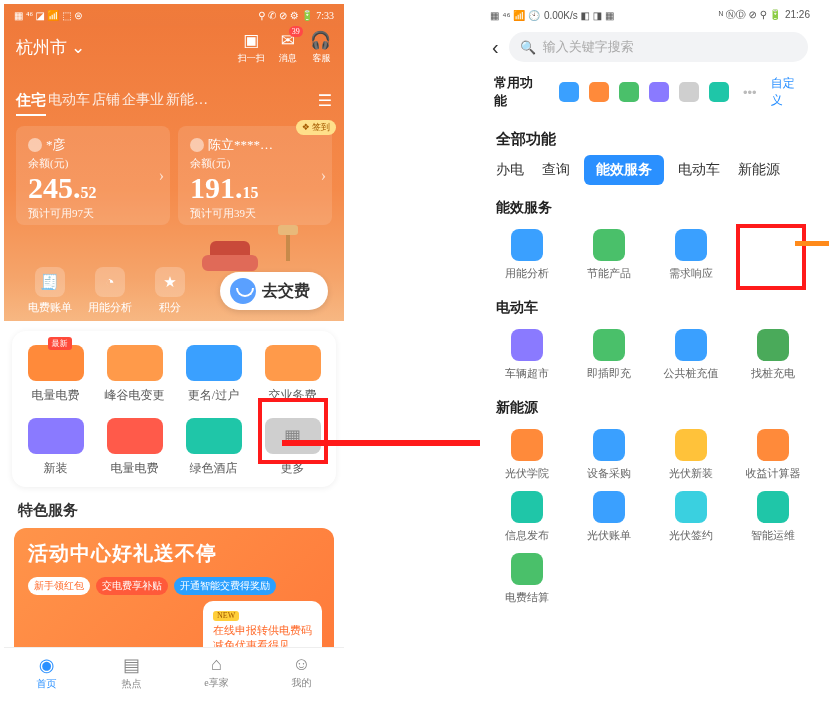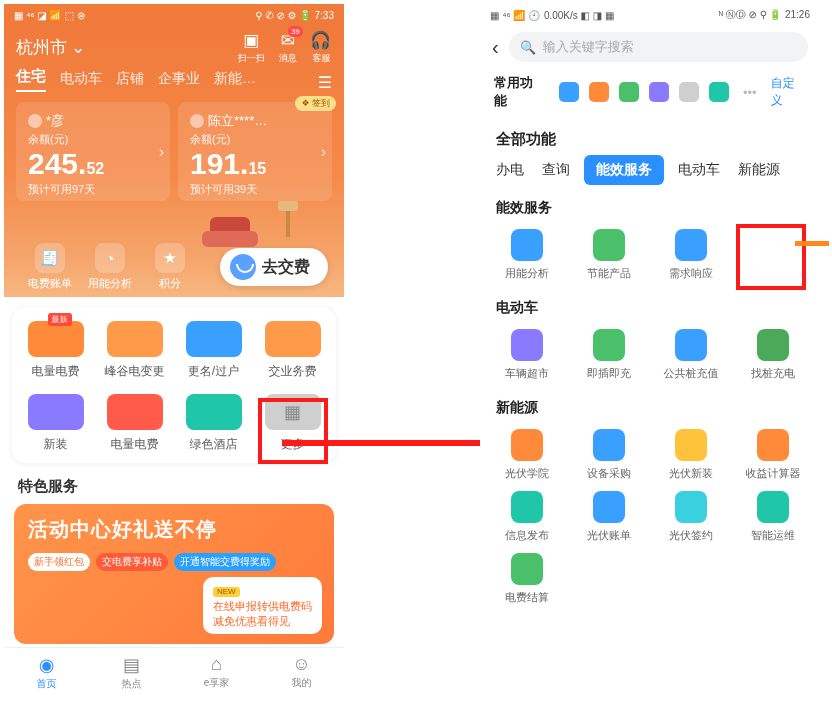--- a/index.html
+++ b/index.html
@@ -12,21 +12,21 @@
     position: relative;
   }
   .phone {
     position: absolute;
     width: 340px;
     height: 695px;
     top: 4px;
     overflow: hidden;
     background: #fff;
   }
-  .phone-left { left: 4px; }
+  .phone-left { left: 4px; font-family: Liberation Serif, serif; }
   .phone-right { left: 480px; }
 
   
   .status-bar {
     height: 22px;
     display: flex;
     align-items: center;
     justify-content: space-between;
     padding: 0 10px;
     font-size: 10px;
@@ -41,21 +41,21 @@
     color:#fff;
     padding:4px 12px 6px 12px;
     position:relative;
   }
   .loc-row { display:flex; justify-content:space-between; align-items:center; }
   .loc { font-size:17px; display:flex; align-items:center; gap:4px; }
   .top-icons { display:flex; gap:14px; font-size:9px; align-items:flex-start;}
   .top-icons .ti { display:flex; flex-direction:column; align-items:center; gap:1px; position:relative;}
   .top-icons .ti .dot{position:absolute;top:-4px;right:-6px;background:#ff4848;color:#fff;font-size:8px;border-radius:8px;padding:0 3px;line-height:11px;}
 
-  .tabs-row { display:flex; gap:14px; font-size:14px; margin-top:2px; align-items:flex-end; }
+  .tabs-row { display:flex; gap:2px; font-size:14px; margin-top:26px; align-items:flex-start; }
   .tabs-row .tab { opacity:.85; padding-bottom:4px; }
   .tabs-row .tab.active { font-weight:700; border-bottom:2px solid #fff; opacity:1; font-size:15px;}
   .tabs-row .more { margin-left:auto; font-size:16px;}
 
   .cards-row { display:flex; gap:8px; margin-top:10px; }
   .acct-card {
     flex:1;
     background: rgba(255,255,255,.12);
     border-radius:8px;
     padding:10px 10px 4px 12px;

